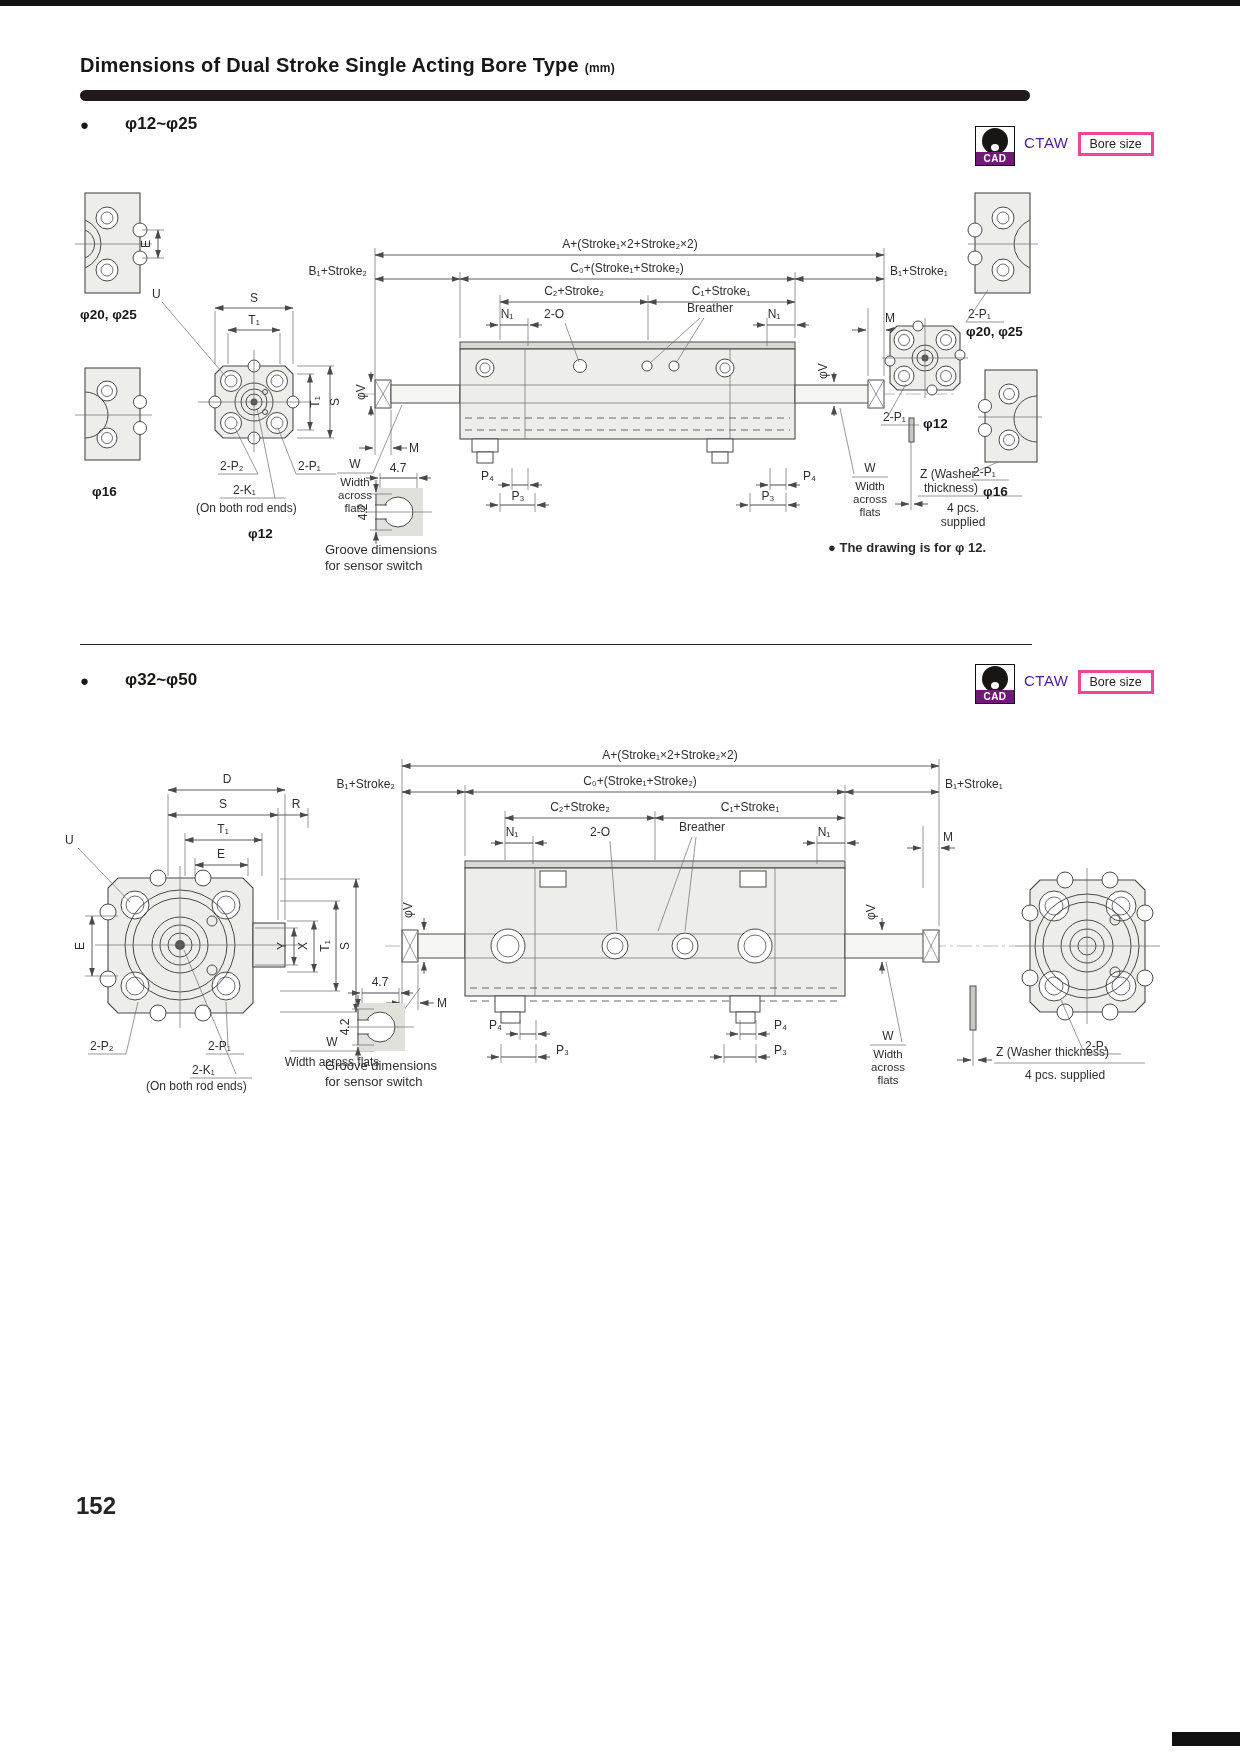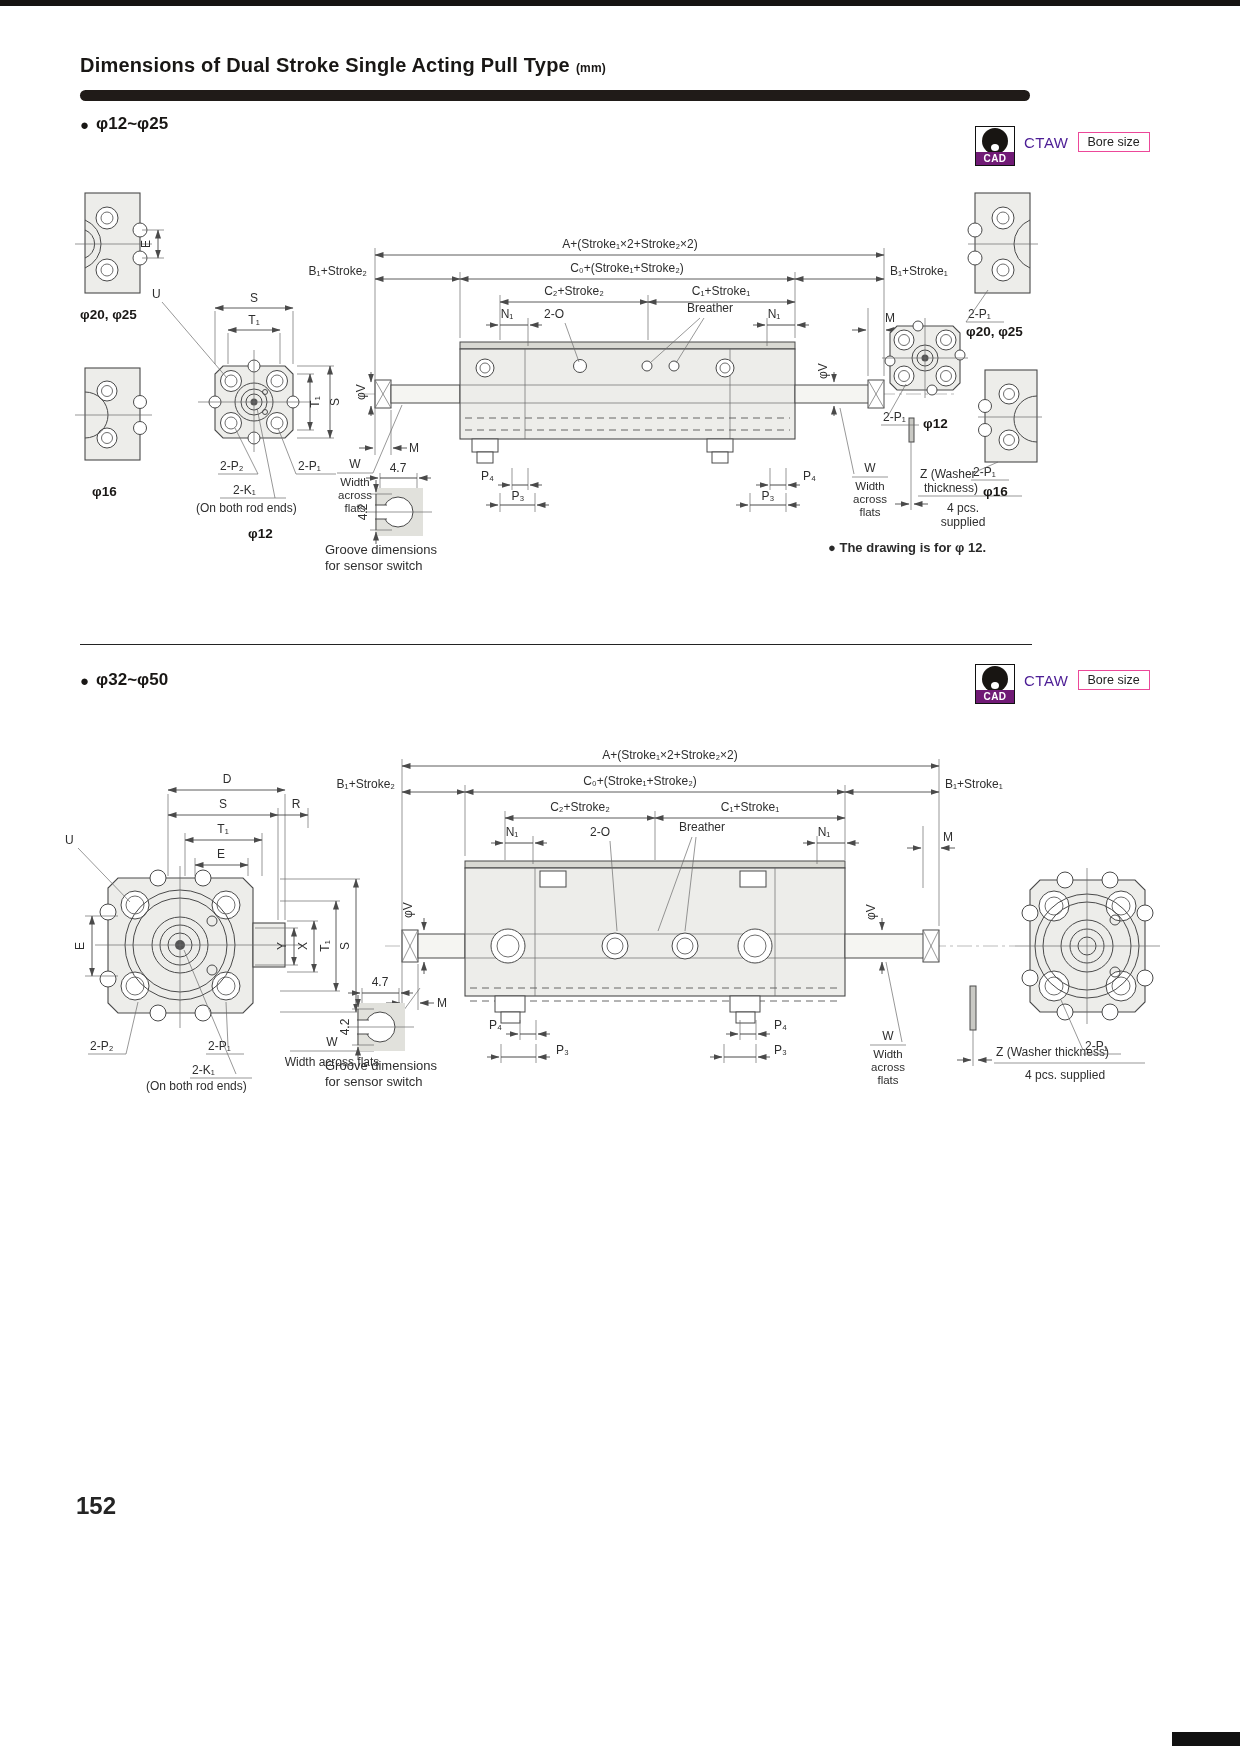--- a/index.html
+++ b/index.html
@@ -5,29 +5,29 @@
   html,body{margin:0;padding:0;background:#9a9a9a;}
   .page{position:relative;width:1240px;height:1754px;background:#ffffff;overflow:hidden;
         font-family:"Liberation Sans","DejaVu Sans",sans-serif;color:#1f1f1f;}
   .abs{position:absolute;}
   .top-strip{left:0;top:0;width:1240px;height:6px;background:#161412;}
   .title{left:80px;top:54px;font-size:20px;font-weight:bold;letter-spacing:.2px;color:#191715;}
   .title .unit{font-size:12px;font-weight:bold;margin-left:6px;}
   .black-bar{left:80px;top:90px;width:950px;height:11px;background:#201b18;border-radius:6px;}
   .sec-head{left:80px;font-size:17px;font-weight:bold;color:#191715;display:flex;align-items:center;gap:7px;}
   .sec-head .bullet{font-size:15px;}
-  .sec-head .rng{font-style:normal;}
+  .sec-head .rng{font-style:normal;margin-left:29px;}
   .badges{left:975px;display:flex;align-items:flex-start;gap:9px;}
   .cad-box{width:40px;height:40px;border:1px solid #111;background:#fff;position:relative;box-sizing:border-box;}
   .cad-disc{width:26px;height:26px;border-radius:50%;background:#181512;margin:1px auto 0;position:relative;}
   .cad-disc:after{content:"";position:absolute;left:9px;top:16px;width:8px;height:7px;border-radius:50%;background:#fff;}
   .cad-label{position:absolute;left:0;right:0;bottom:0;height:13px;background:#701a75;color:#fff;
              font-size:10px;font-weight:bold;text-align:center;line-height:13px;letter-spacing:.5px;}
   .model{font-size:15px;color:#4c1d95;margin-top:8px;letter-spacing:.5px;}
-  .bore-box{margin-top:6px;border:1px solid #ec4899;padding:2px 9px;font-size:12.5px;color:#222;}
+  .bore-box{margin-top:6px;border:3px solid #ec4899;padding:2px 9px;font-size:12.5px;color:#222;}
   .divider{left:80px;top:644px;width:952px;height:0;border-top:1.6px solid #232323;}
   .note{font-size:13px;color:#2a2a2a;font-weight:bold;}
   .footer-num{left:76px;top:1492px;font-size:24px;font-weight:bold;color:#242424;}
   .bottom-tab{left:1172px;top:1732px;width:68px;height:14px;background:#111;}
   svg{position:absolute;overflow:visible;}
   svg text{font-family:"Liberation Sans","DejaVu Sans",sans-serif;fill:#2e2e2e;font-size:12px;}
   .t11{font-size:11.5px;}
   .t13{font-size:13px;}
   .tb{font-size:13.5px;font-weight:bold;fill:#191715;}
   .ln{stroke:#4a4a4a;stroke-width:1;fill:none;}
@@ -44,21 +44,21 @@
   .gblock{fill:#e1e1dc;}
 </style>
 </head>
 <body>
 
 <div class="page">
 
   <div class="abs top-strip"></div>
 
   <div class="abs title">
-    <span>Dimensions of Dual Stroke Single Acting Pull Type</span><span class="unit">(mm)</span>
+    <span>Dimensions of Dual Stroke Single Acting Bore Type</span><span class="unit">(mm)</span>
   </div>
   <div class="abs black-bar"></div>
 
   <div class="abs sec-head" style="top:114px;">
     <span class="bullet">●</span>
     <span class="rng">φ12~φ25</span>
   </div>
 
   <div class="abs badges" style="top:126px;">
     <div class="cad-box">

